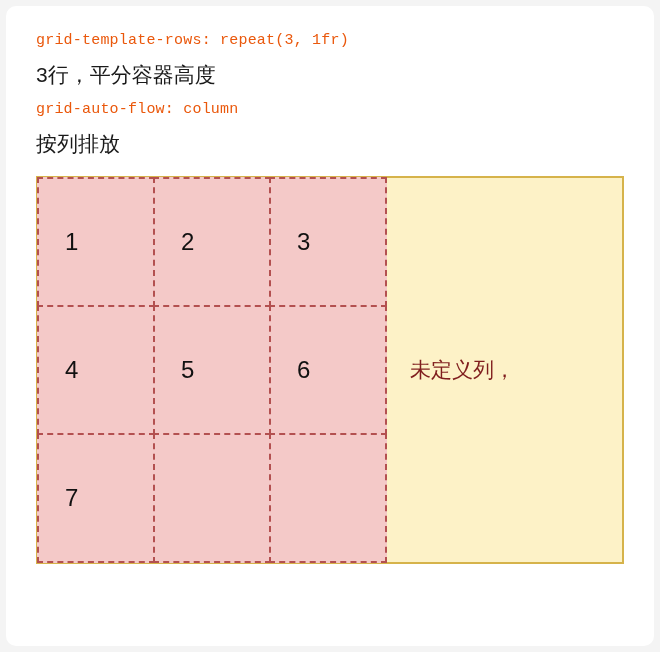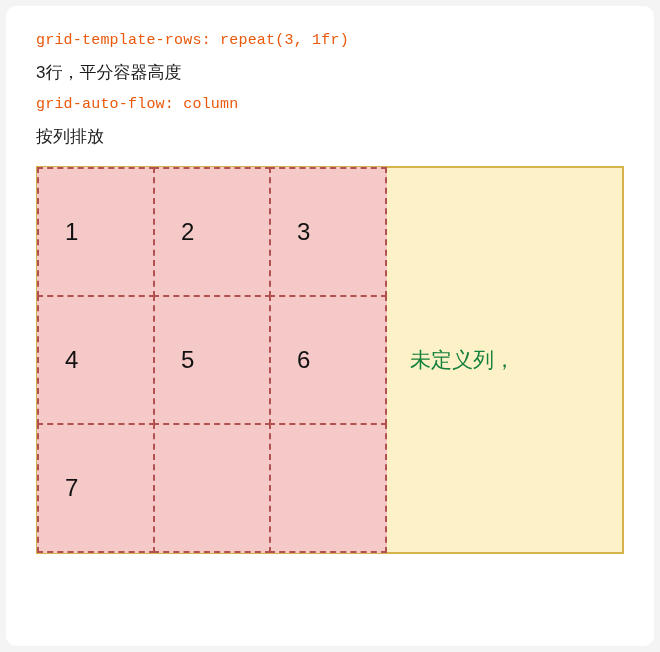--- a/index.html
+++ b/index.html
@@ -18,21 +18,21 @@
   }
   .line { margin: 0 0 12px 0; }
   .code {
     font-family: "SFMono-Regular", Consolas, "Liberation Mono", Menlo, monospace;
     color: #ea580c;
     font-size: 15px;
     letter-spacing: 0.2px;
   }
   .desc {
     color: #1a1a1a;
-    font-size: 17px;
+    font-size: 21px;
   }
   .diagram-wrap {
     margin-top: 18px;
     width: 100%;
     height: 388px;
     border: 2px solid #d6b34a;
     display: flex;
     background: #fdf2c7;
   }
   .gridzone {
@@ -56,21 +56,21 @@
   .cell.empty {
     
   }
   .sidezone {
     flex: 1;
     display: flex;
     flex-direction: column;
     justify-content: center;
     padding-left: 24px;
     font-size: 21px;
-    color: #15803d;
+    color: #7f1d1d;
     line-height: 2.2;
   }
 </style>
 </head>
 <body>
 
 <div class="card">
 
   <p class="line code">grid-template-rows: repeat(3, 1fr)</p>
   <p class="line desc">3行，平分容器高度</p>

